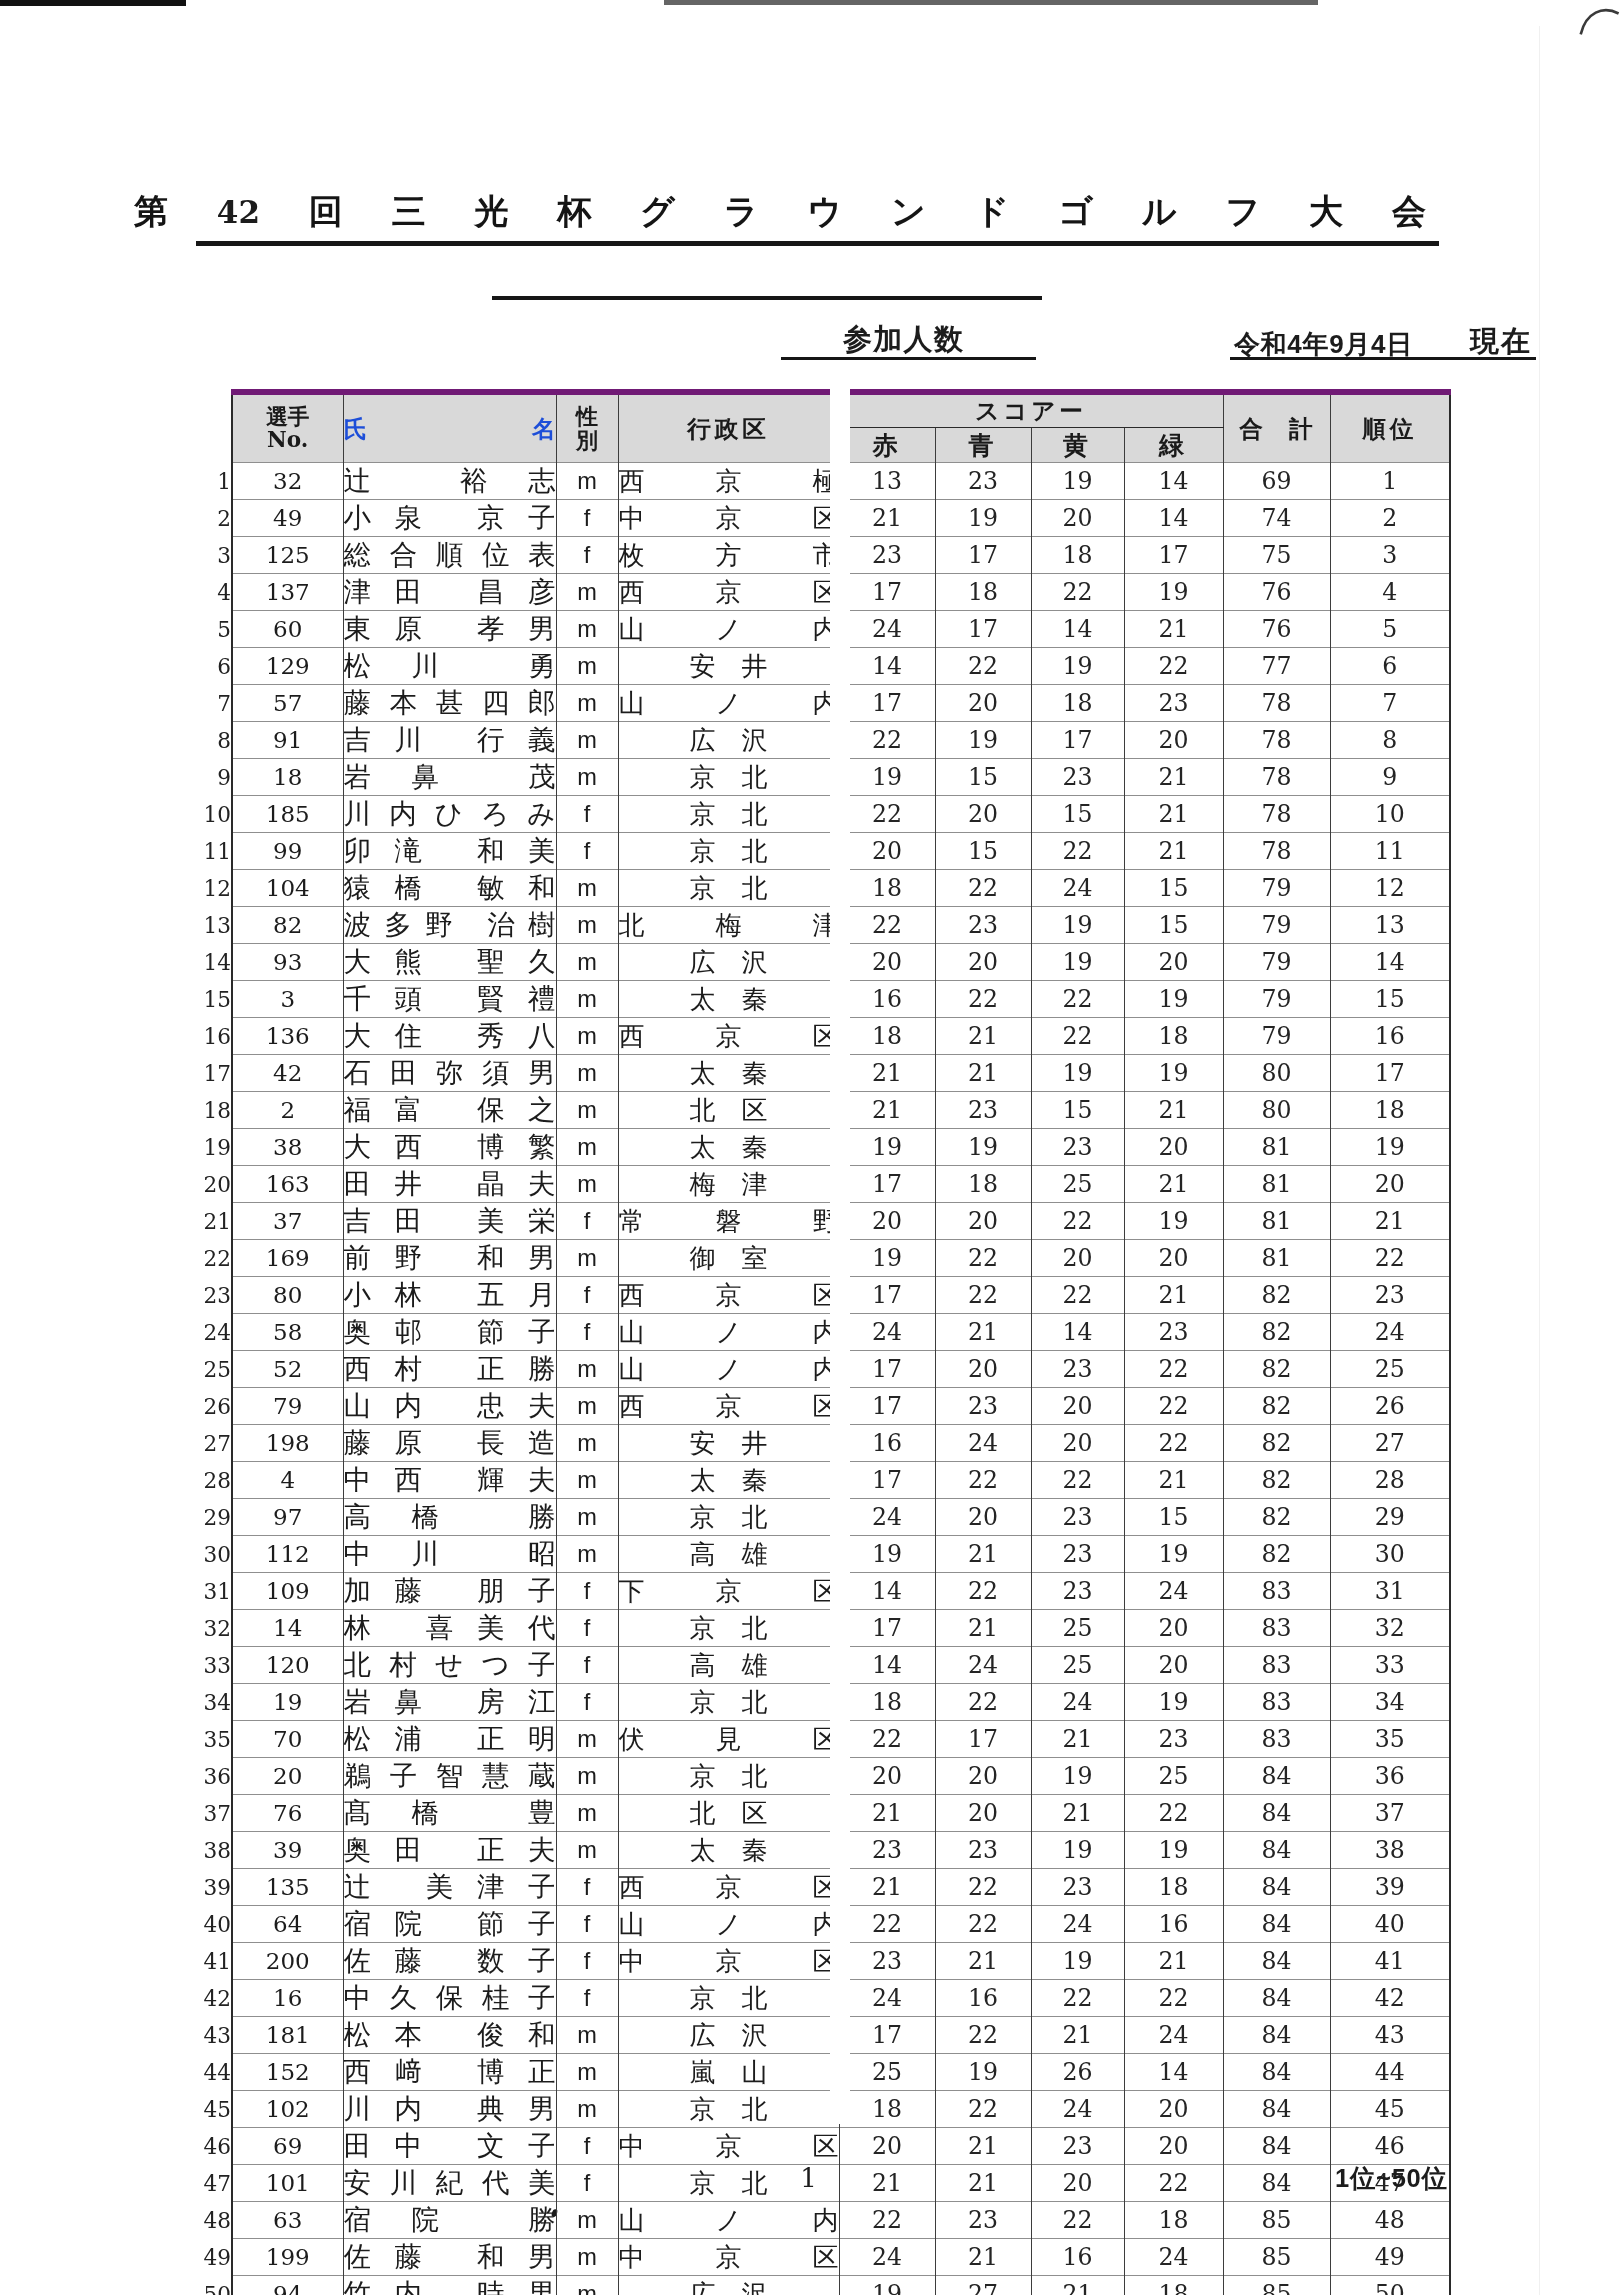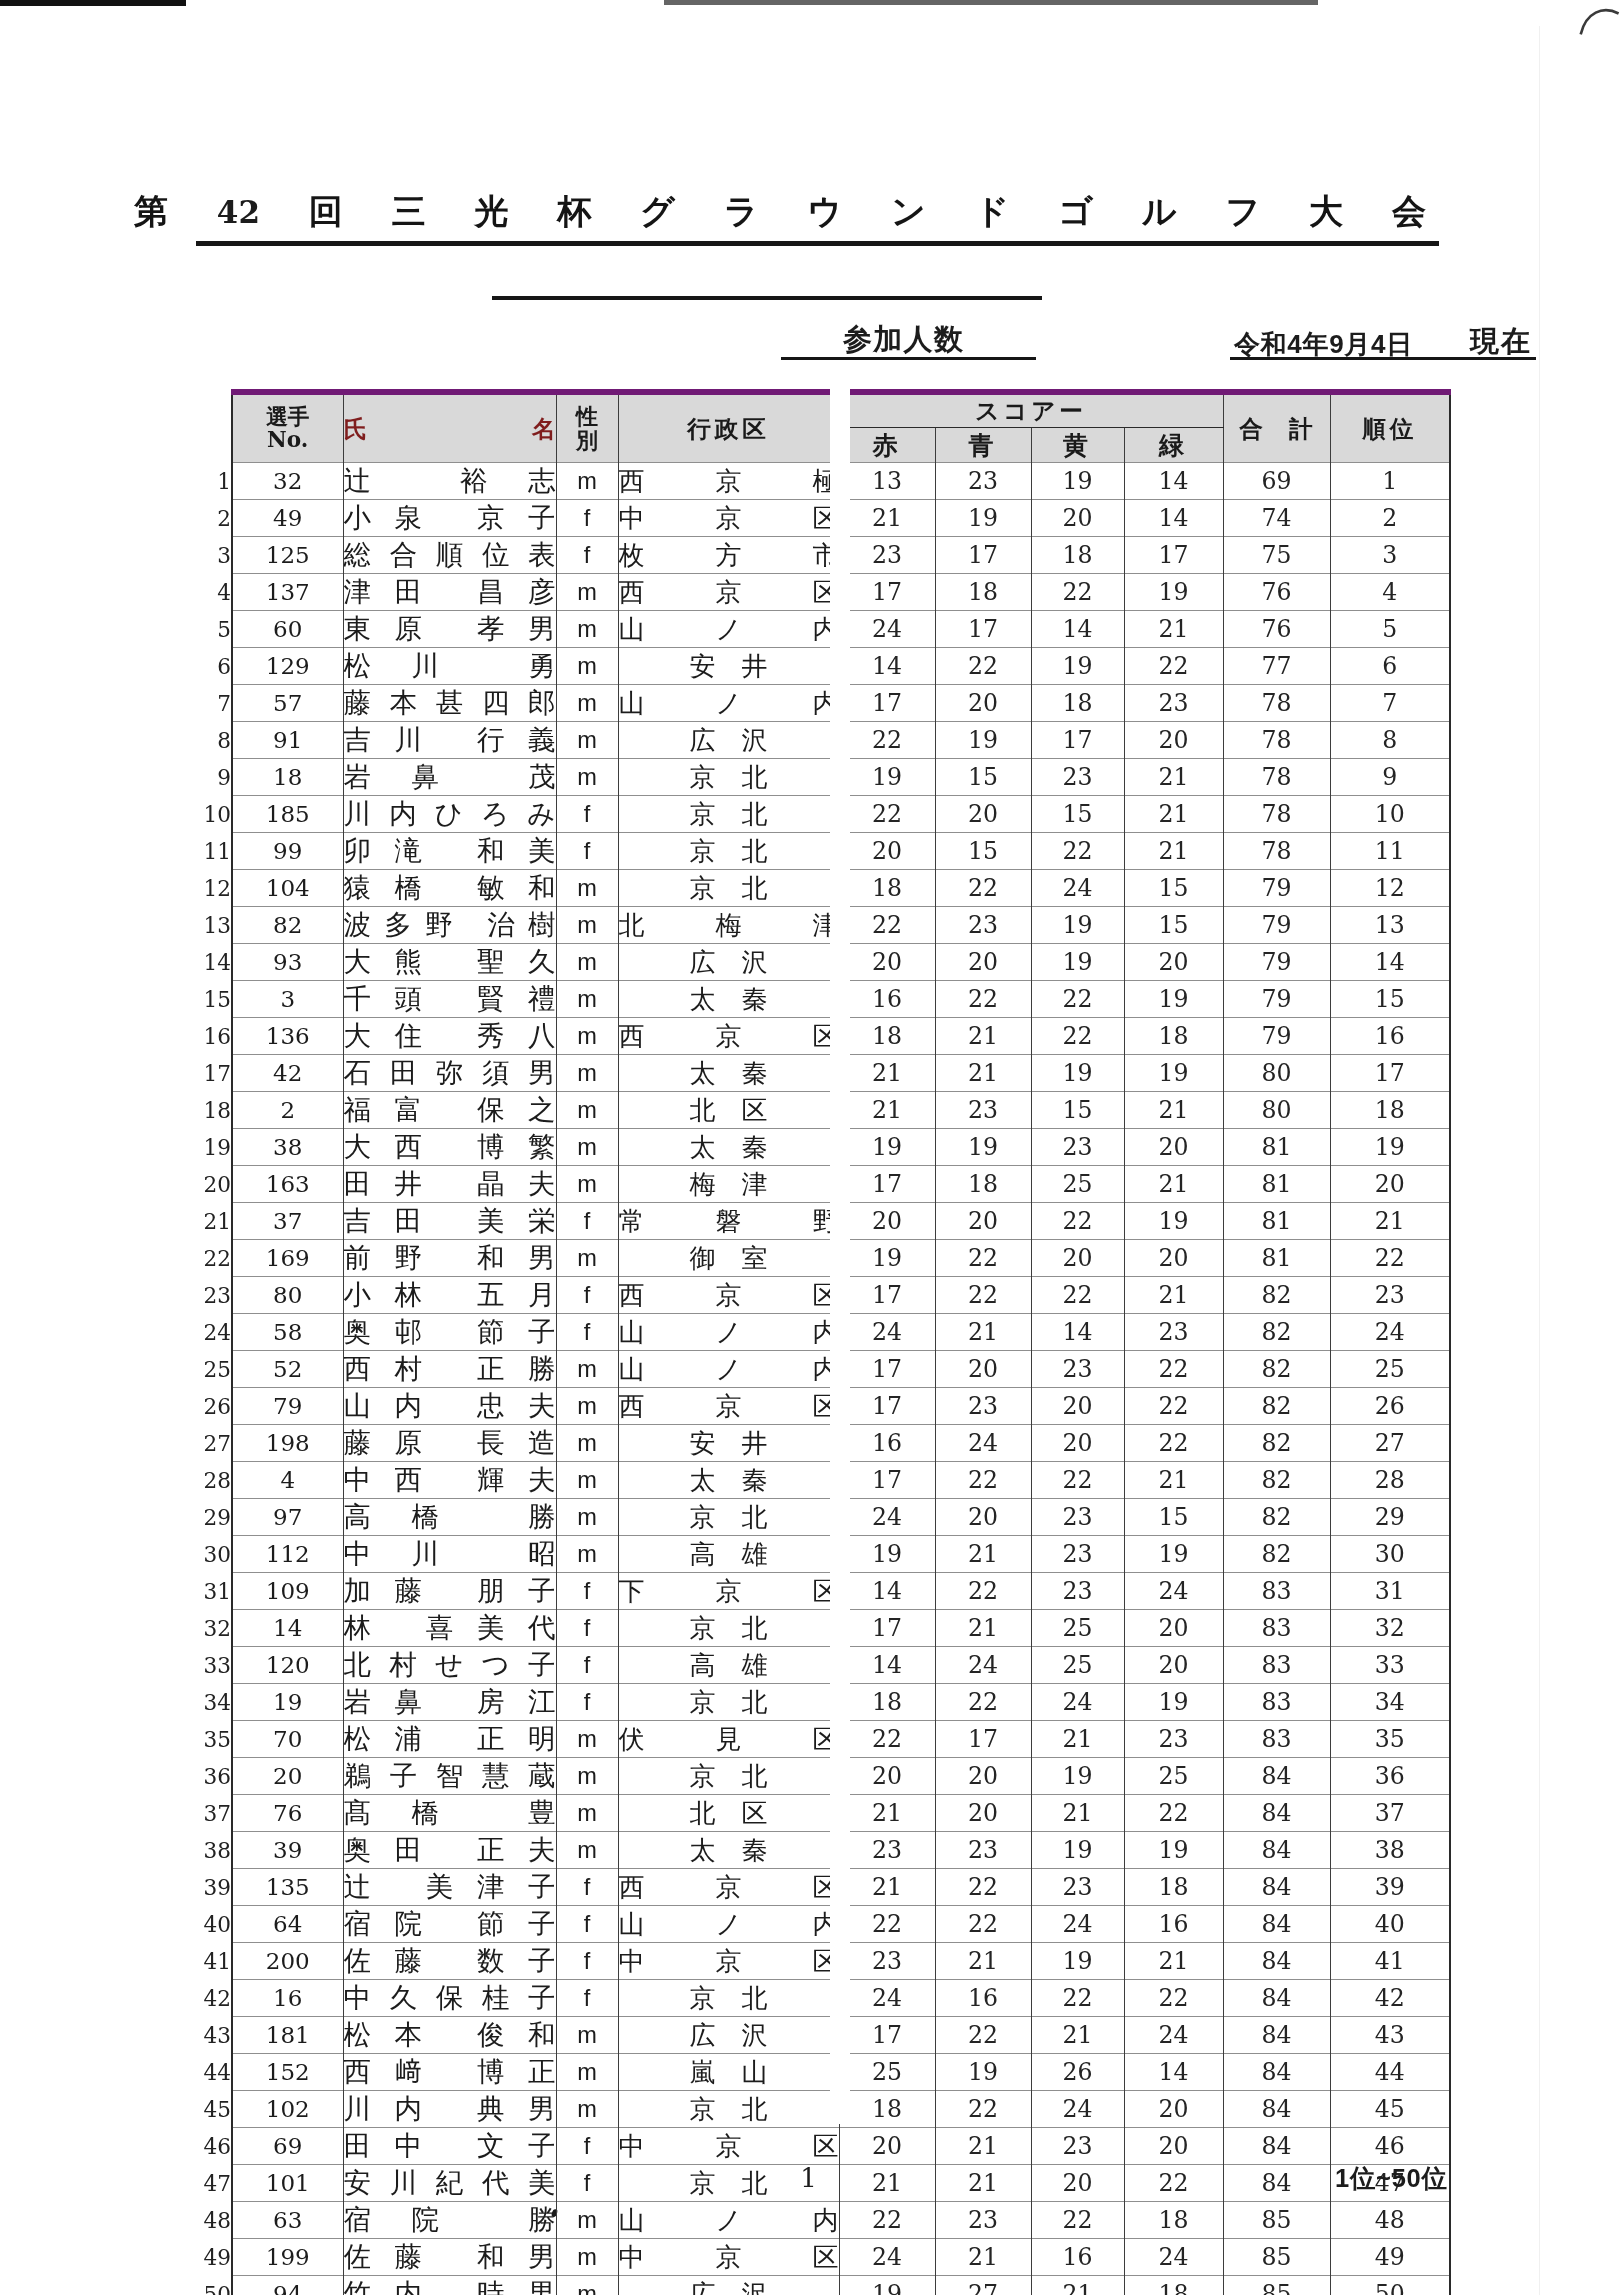--- a/index.html
+++ b/index.html
@@ -44,21 +44,21 @@
   tr.hrow2 .c{border-top:0.7px solid #6d6d6d;}
   th.score-group{border-bottom:0.7px solid #6d6d6d;}
   tr.hrow1 .c,tr.hrow2 .c{border-bottom-color:#2a2a2a;}
   td.gutter{border:none;background:transparent;text-align:right;padding-right:15.7px;
     font-family:"DejaVu Serif","Liberation Serif",serif;font-size:21.6px;color:#222;}
   th.gutter{border:none;background:transparent;}
   
   .h-stack{line-height:1.05;text-align:center;font-weight:bold;font-size:21.6px;color:#1a1a1a;}
   .h-stack .serifline{font-family:"DejaVu Serif","Liberation Serif",serif;font-weight:bold;}
   .h-plain{text-align:center;font-weight:bold;font-size:23.6px;letter-spacing:3.9px;color:#1a1a1a;}
-  .h-just{font-weight:bold;font-size:23.6px;color:#7f1d1d;text-align:justify;text-align-last:justify;padding:0 38px;}
+  .h-just{font-weight:bold;font-size:23.6px;color:#1d4ed8;text-align:justify;text-align-last:justify;padding:0 38px;}
   
   td.no-cell{text-align:center;font-family:"DejaVu Serif","Liberation Serif",serif;font-size:23px;}
   td.name-cell{font-size:27.5px;font-weight:500;padding:0 18.3px;text-align:justify;text-align-last:justify;}
   td.gender-cell{text-align:center;font-size:23.6px;}
   td.district-cell{font-size:26px;padding:0 21px;text-align:justify;text-align-last:justify;}
   td.district-center{text-align-last:center;}
   td.score-cell,td.total-cell,td.rank-cell{
     text-align:center;font-family:"DejaVu Serif","Liberation Serif",serif;font-size:23.6px;color:#242424;}
   
   .page-num{left:789px;top:2163px;width:39px;text-align:center;

